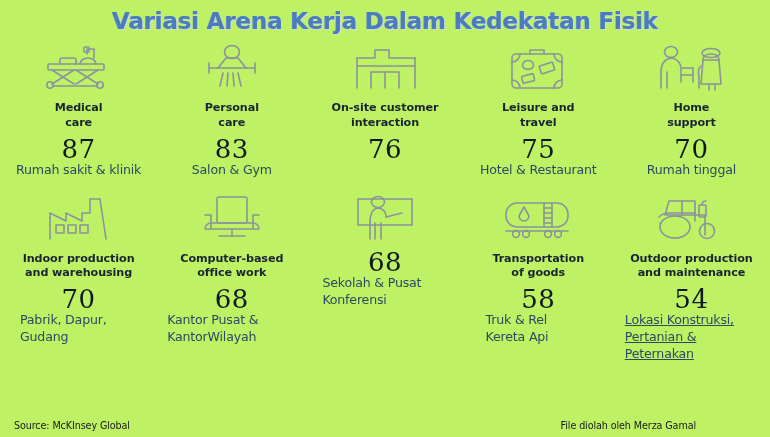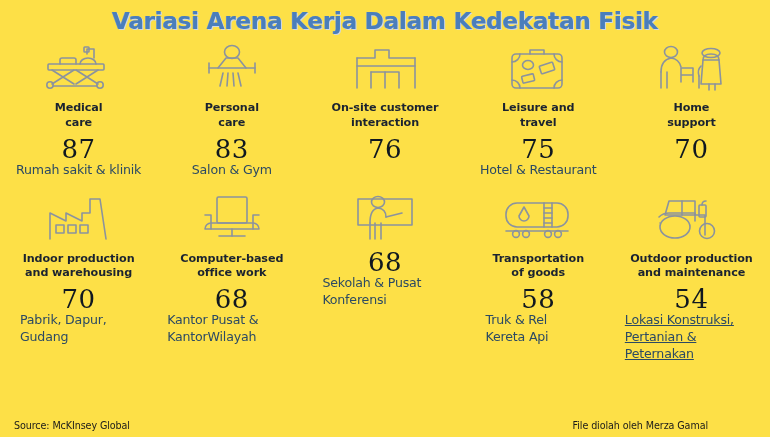--- a/index.html
+++ b/index.html
@@ -11,21 +11,21 @@
     height: 437px;
     background: #ffffff;
     font-family: "Liberation Sans", sans-serif;
     overflow: hidden;
     position: relative;
   }
   #infographic {
     position: relative;
     width: 770px;
     height: 437px;
-    background: #fde047;
+    background: #bef264;
   }
 
   
   .header {
     padding: 6px 14px 0 14px;
   }
   .title {
     text-align: center;
     font-family: "DejaVu Sans", sans-serif;
     font-size: 23px;
@@ -127,21 +127,21 @@
     box-sizing: border-box;
     padding: 0 14px;
   }
   .footer-left, .footer-right {
     font-family: "DejaVu Sans", sans-serif;
     font-size: 9.6px;
     color: #1a1a1a;
     letter-spacing: -0.1px;
   }
   .footer-right {
-    margin-right: 48px;
+    margin-right: 60px;
   }
 
   .ico { stroke: #8b939e; stroke-width: 1.6; fill: none;
          stroke-linecap: round; stroke-linejoin: round; }
 </style>
 </head>
 <body>
 
 <div id="infographic">
 
@@ -239,20 +239,21 @@
             <path d="M50 16 q0 -6 8 -6 q8 0 8 6"></path>
             <path d="M50 16 l-2 24 h20 l-2 -24 z"></path>
             <path d="M48 22 q-4 4 -2 10"></path>
             <path d="M46 32 v12"></path>
             <path d="M56 40 v6 M62 40 v6"></path>
           </g>
         </svg>
       </div>
       <div class="cat-label">Home<br>support</div>
       <div class="score">70</div>
+      <div class="sub-label">Rumah tinggal</div>
     </div>
   </div>
 
   <div class="row row2">
 
     <div class="cell c1">
       <div class="icon-box">
         <svg width="74" height="50" viewBox="0 0 74 50">
           <g class="ico">
             <path d="M8 46 V20 L24 28 V20 L40 28 V20 L48 20 V6 h10 l6 40"></path>

